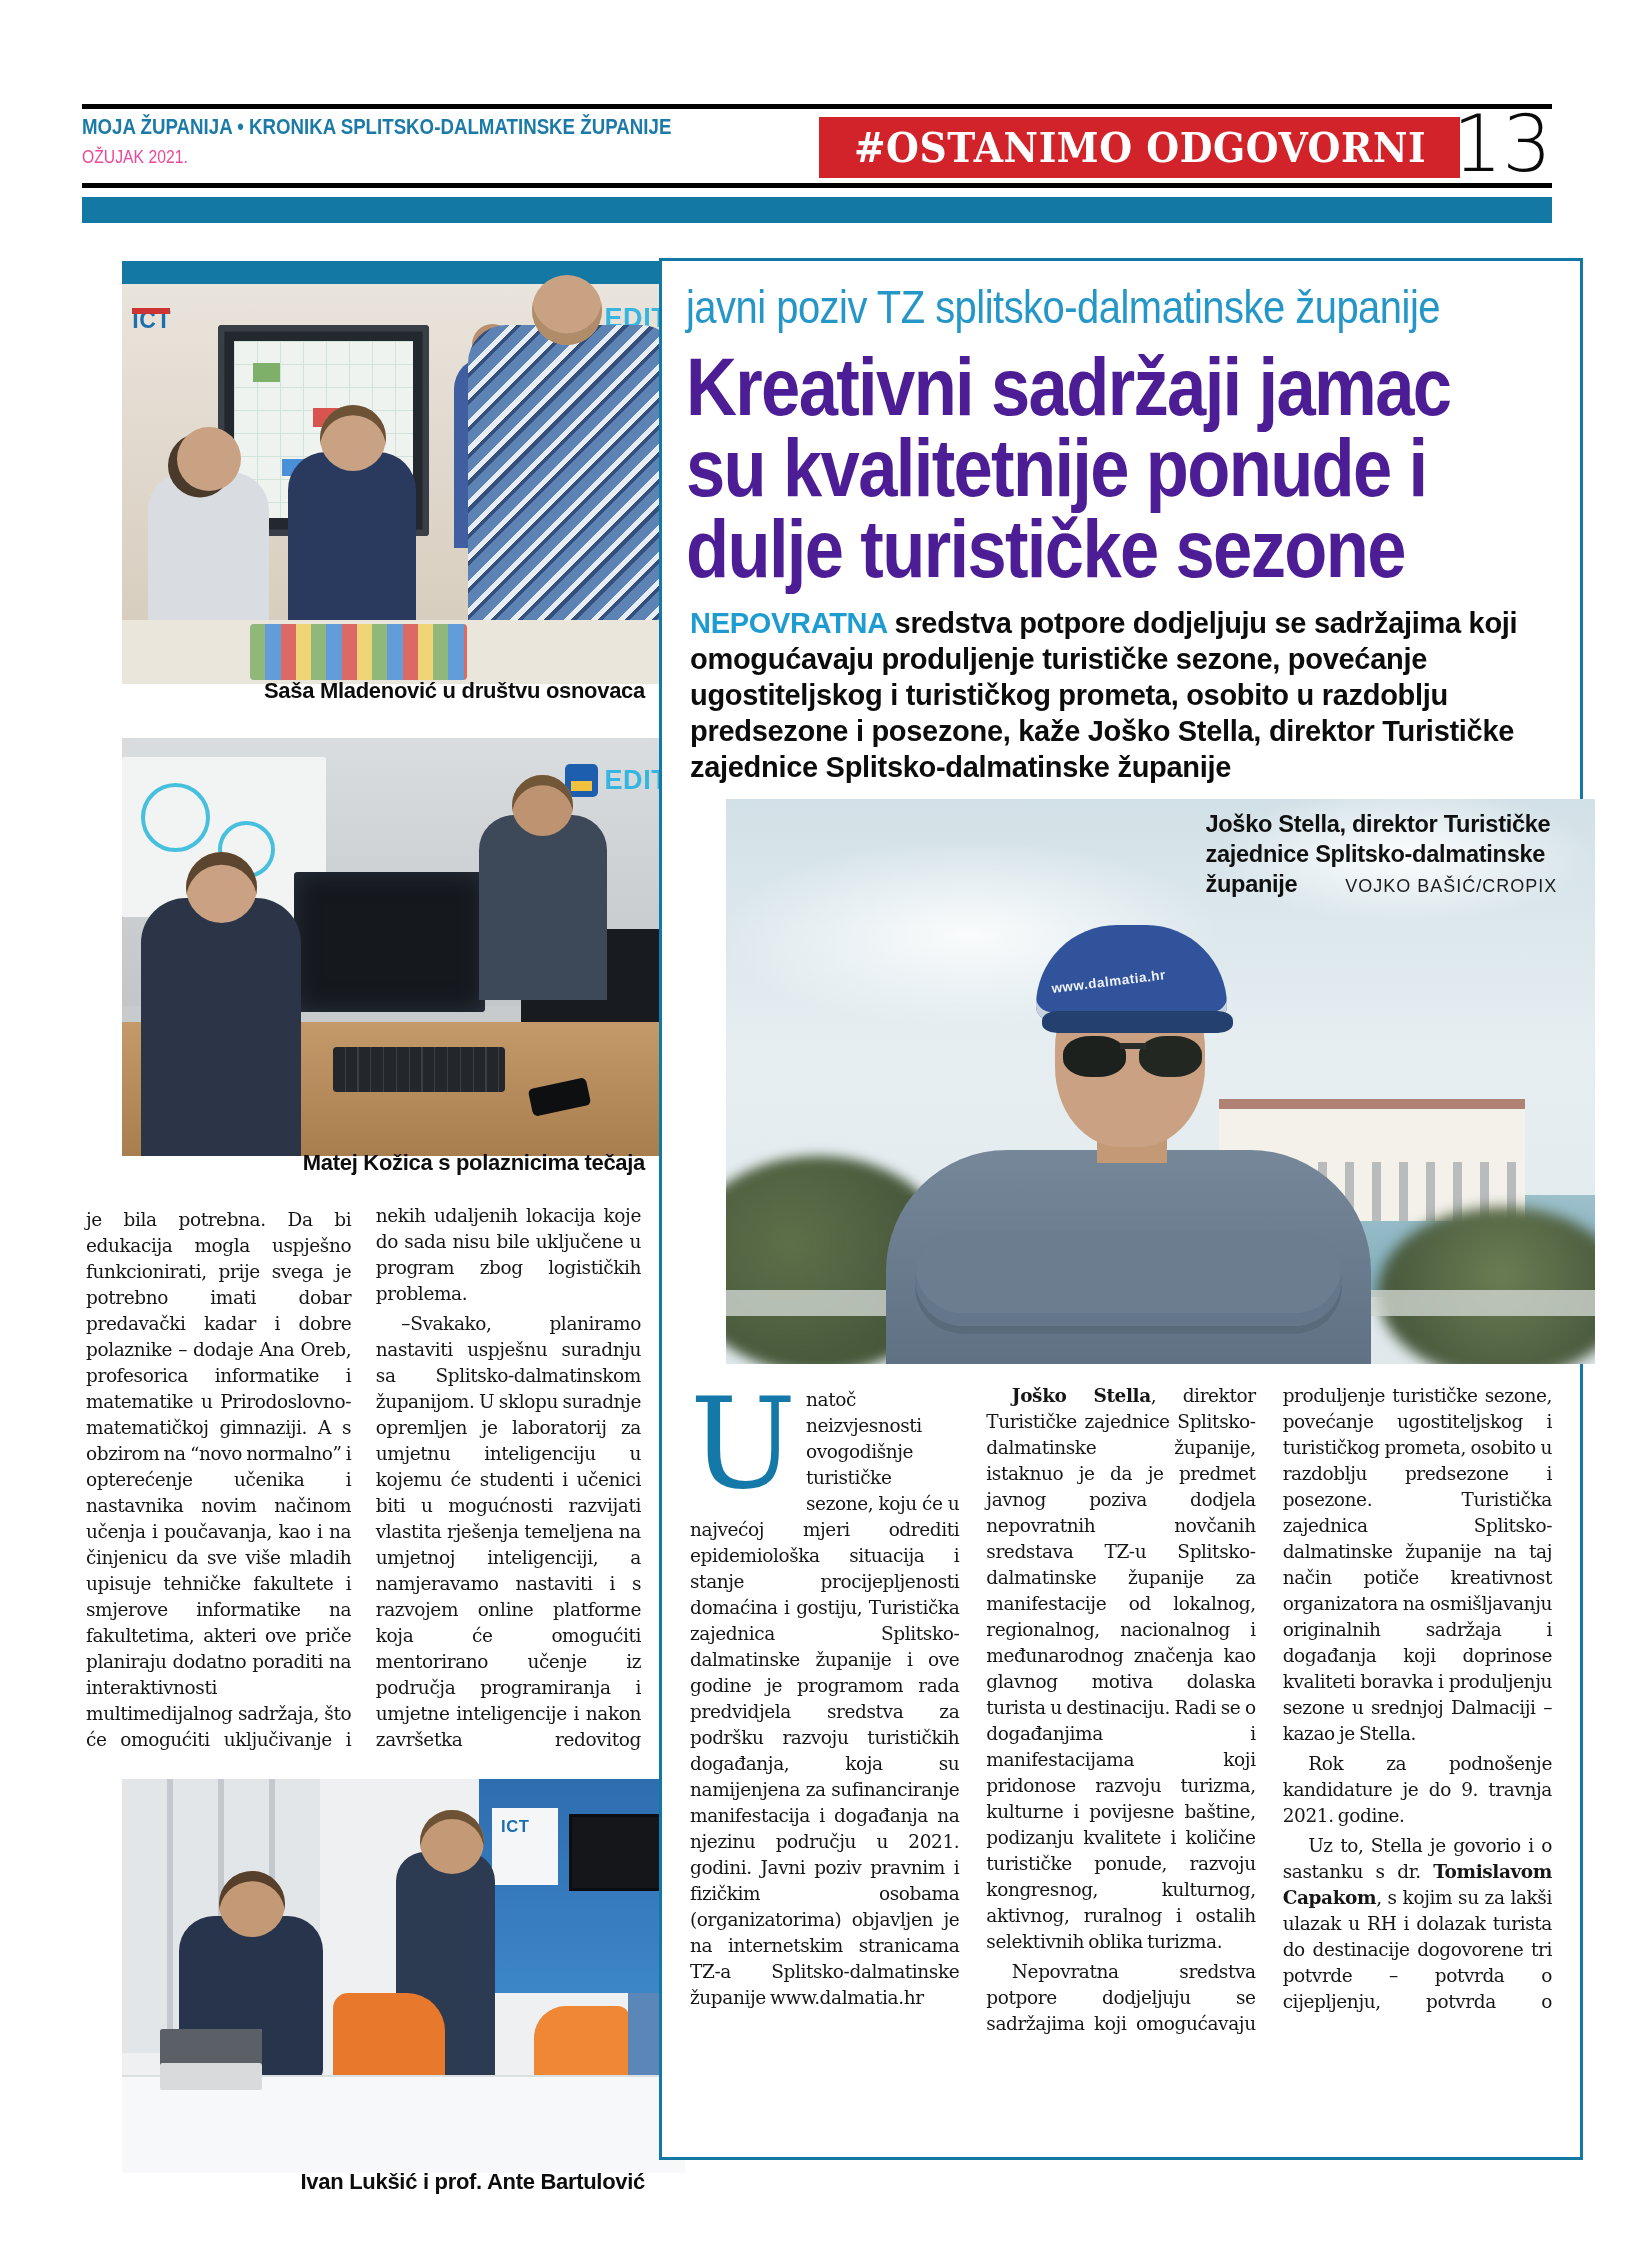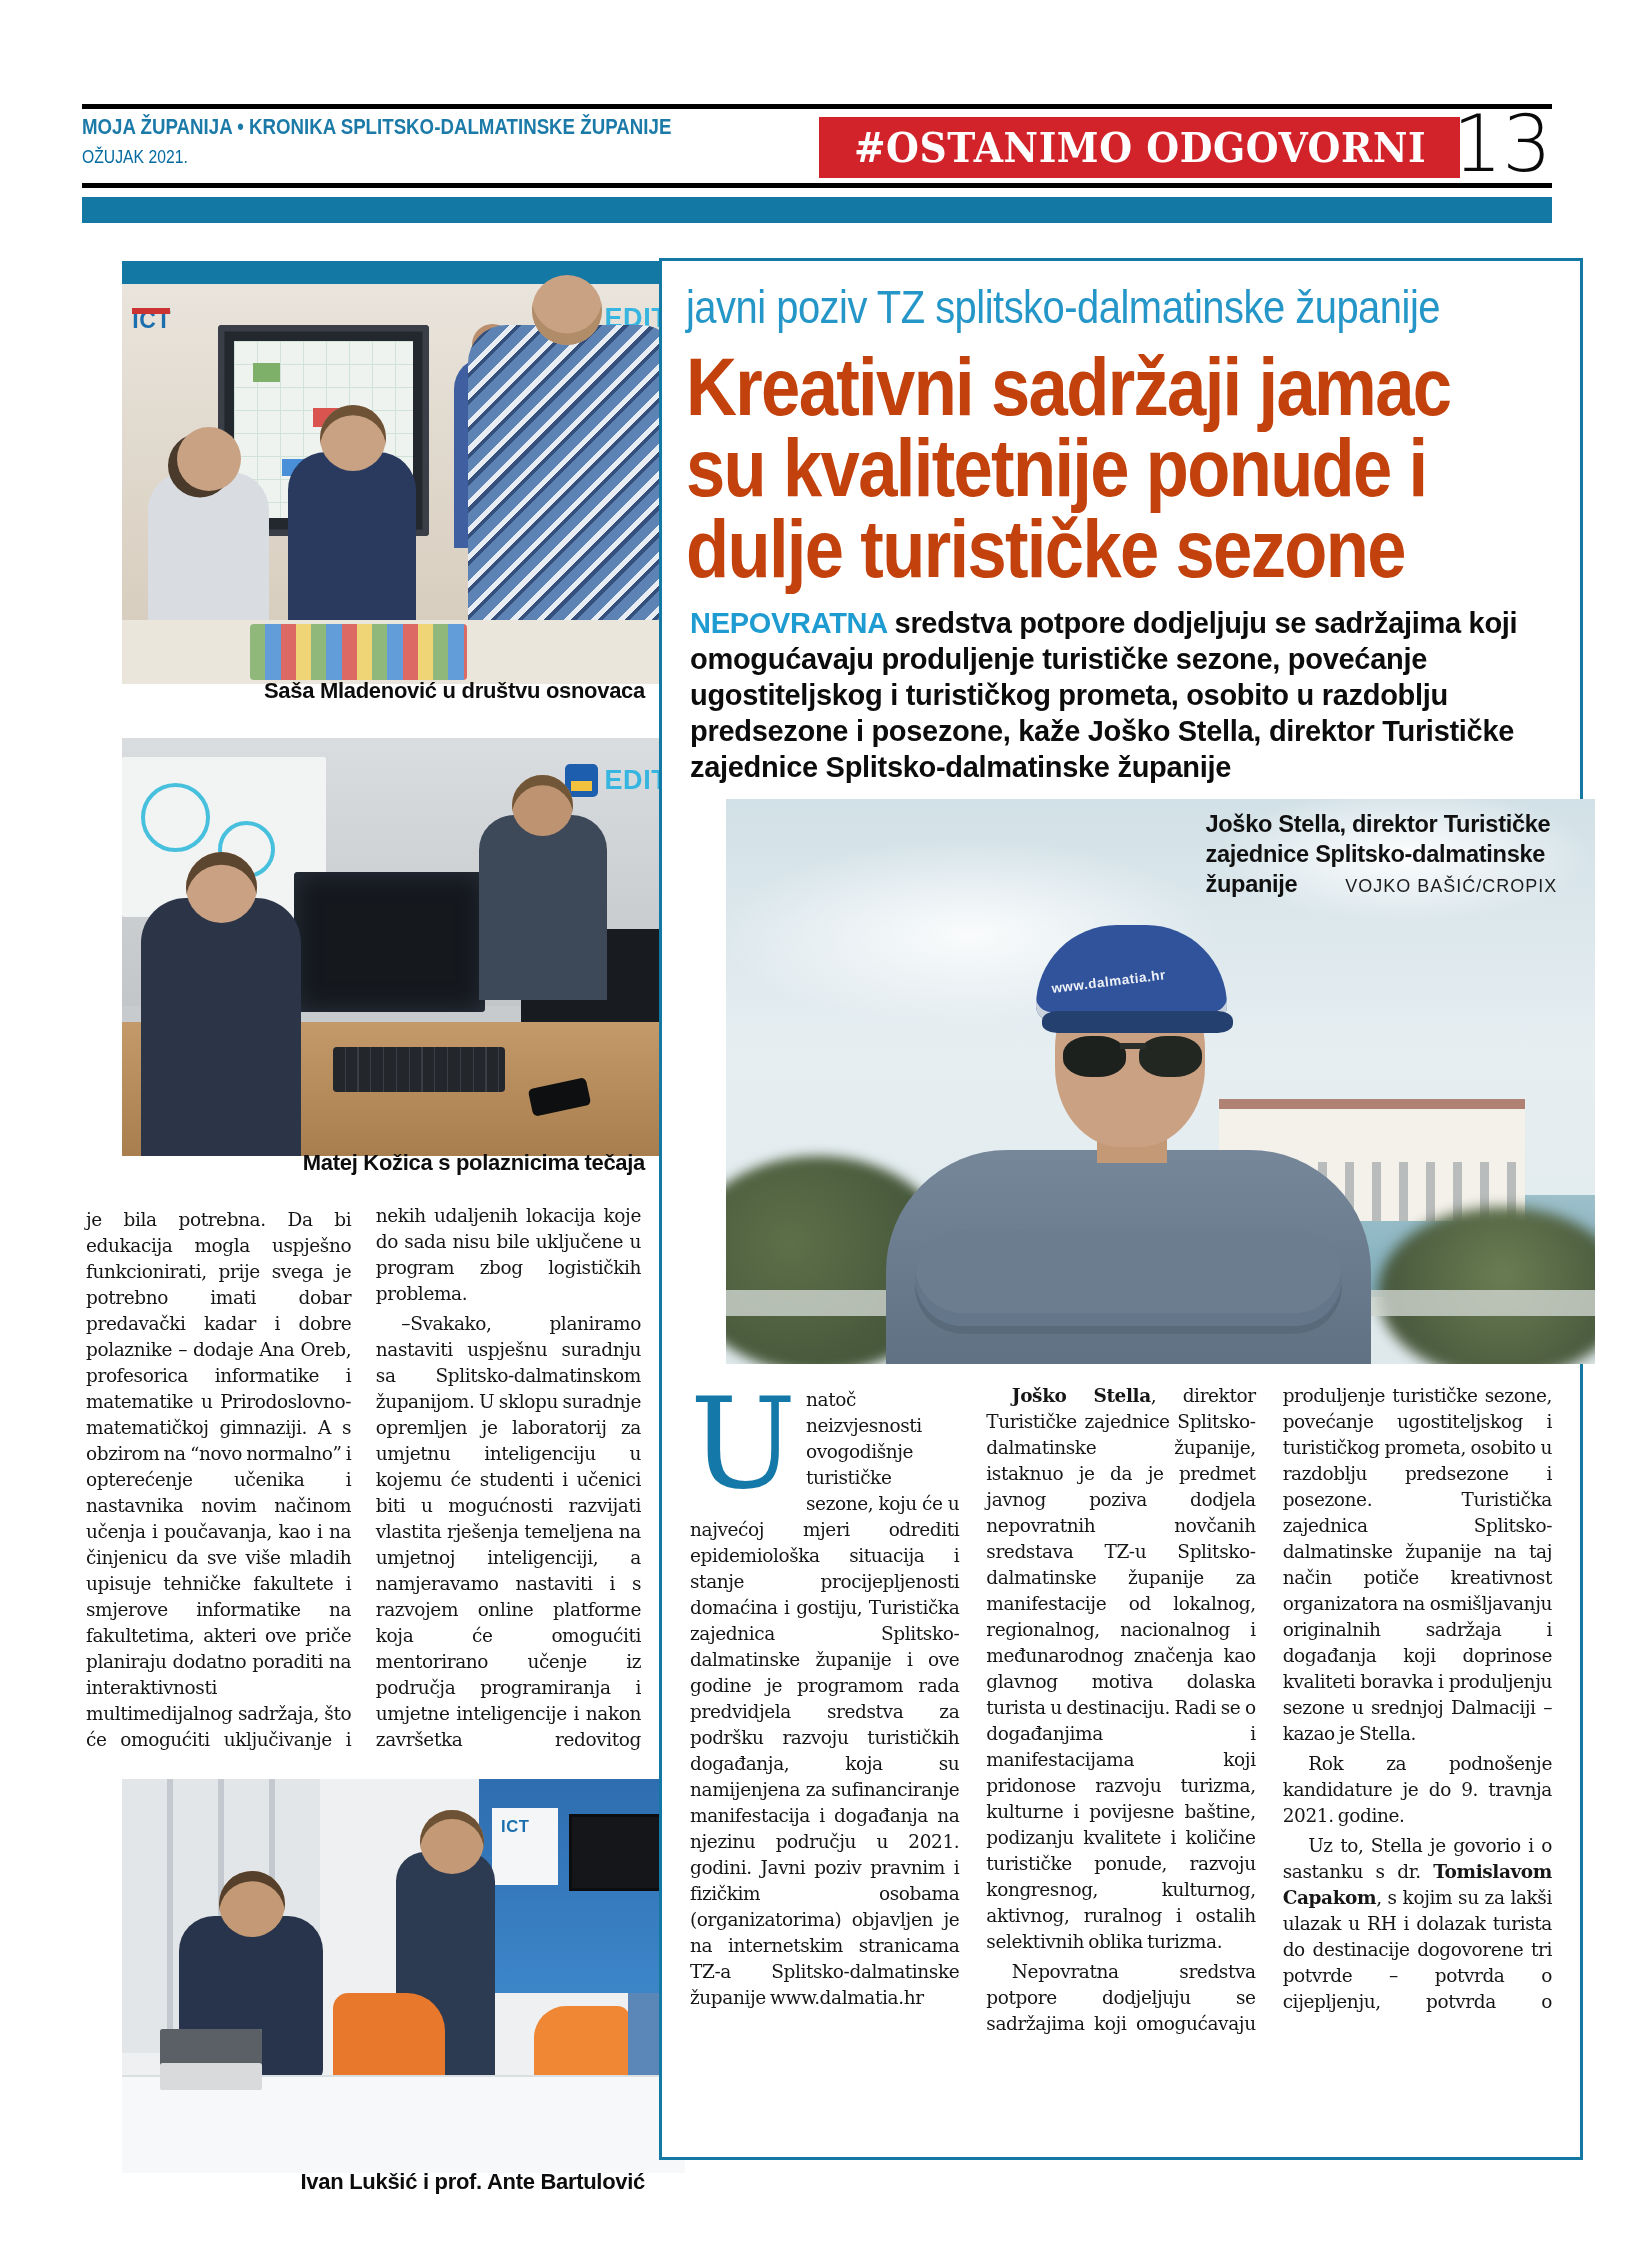--- a/index.html
+++ b/index.html
@@ -5,21 +5,21 @@
   html,body{margin:0;padding:0;background:#9a9a9a;}
   .page{position:relative;width:1633px;height:2261px;background:#ffffff;overflow:hidden;
         font-family:"Liberation Sans",sans-serif;color:#111;}
   
   .hrule{position:absolute;left:82px;width:1470px;height:4.5px;background:#000;}
   .hrule.top{top:104px;}
   .hrule.bot{top:183px;}
   .cond{display:inline-block;transform:scaleX(0.85);transform-origin:0 50%;white-space:nowrap;}
   .masthead{position:absolute;left:82px;top:114px;}
   .mh-line{font-weight:bold;font-size:22px;color:#1b7aa8;letter-spacing:0;}
-  .mh-date{position:absolute;left:82px;top:146px;font-size:18.5px;color:#0369a1;}
+  .mh-date{position:absolute;left:82px;top:146px;font-size:18.5px;color:#ec4899;}
   .badge{position:absolute;left:819px;top:117px;width:641px;height:61px;background:#d2232a;
          display:flex;align-items:center;justify-content:center;}
   .badge span{font-family:"DejaVu Serif",serif;font-weight:bold;font-size:41px;color:#fff;
          letter-spacing:0.6px;transform:scaleX(0.92);white-space:nowrap;}
   .pagenum{position:absolute;right:81px;top:110px;font-family:"DejaVu Sans",sans-serif;
          font-weight:200;font-size:78px;line-height:69px;color:#0a0a0a;}
   .bluebar{position:absolute;left:82px;top:197px;width:1470px;height:25.5px;background:#1478a5;}
   
   .photo{position:absolute;overflow:hidden;background:#d8d3ca;}
   .photo *{position:absolute;}
@@ -93,21 +93,21 @@
      color:#161616;letter-spacing:-0.4px;word-spacing:-1.3px;}
   .para.indent{text-indent:25.5px;}
   .b{font-weight:bold;}
   .hl{color:#1e9cd2;}
   
   .article{position:absolute;left:659px;top:258px;width:924px;height:1902px;border:3.2px solid #1478a5;
      background:#fff;box-sizing:border-box;padding:19px 24px 0 24px;}
   .strap{margin:0;font-weight:400;font-size:47px;line-height:54px;color:#2596c8;letter-spacing:-0.6px;}
   .kicker{margin-top:6.4px;font-size:28px;line-height:35px;color:#0d0d0d;}
   .kicker .kline{display:block;transform:scaleX(0.85);transform-origin:0 50%;white-space:nowrap;}
-  .headline{margin:11.5px 0 0 0;font-weight:bold;font-size:82px;line-height:81px;color:#c2410c;letter-spacing:-1.9px;}
+  .headline{margin:11.5px 0 0 0;font-weight:bold;font-size:82px;line-height:81px;color:#4c1d95;letter-spacing:-1.9px;}
   .headline .hline{display:block;transform:scaleX(0.86);transform-origin:0 50%;white-space:nowrap;}
   .lead{margin-top:16.6px;}
   .lead .para{font-family:"Liberation Sans",sans-serif;font-weight:bold;font-size:29px;line-height:36px;
      text-align:left;letter-spacing:-0.3px;word-spacing:0;color:#0c0c0c;text-indent:0;}
   
   .photom{position:relative;margin-top:14px;width:869px;height:565px;overflow:hidden;background:#dfe9ec;}
   .photom *{position:absolute;}
   .pm-sky{left:0;top:0;right:0;bottom:0;background:
      radial-gradient(ellipse 268px 96px at 78% 10%,rgba(255,255,255,.95),rgba(255,255,255,0) 70%),
      radial-gradient(ellipse 357px 134px at 28% 24%,rgba(255,255,255,.85),rgba(255,255,255,0) 70%),

